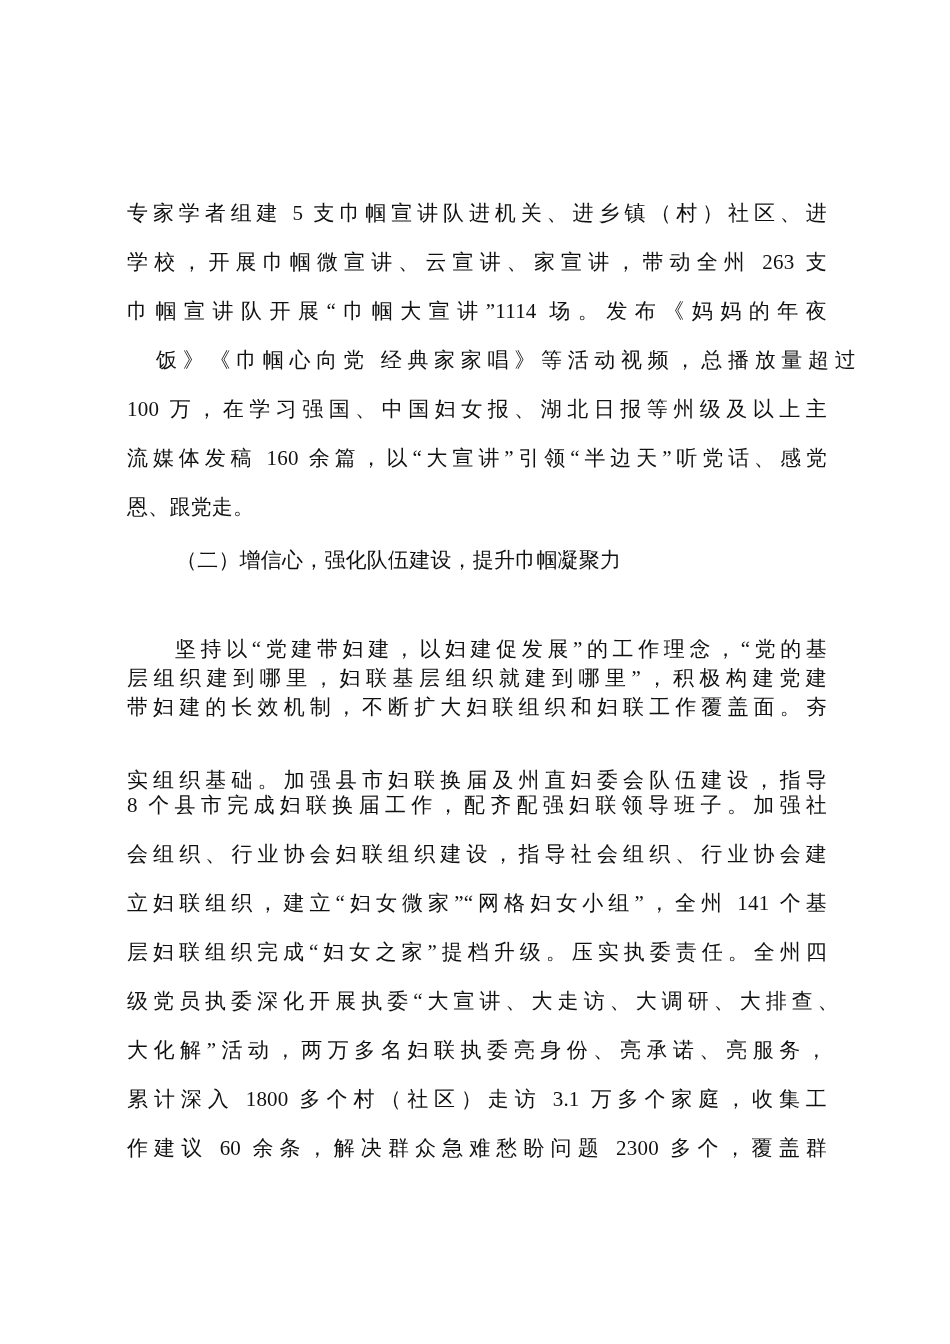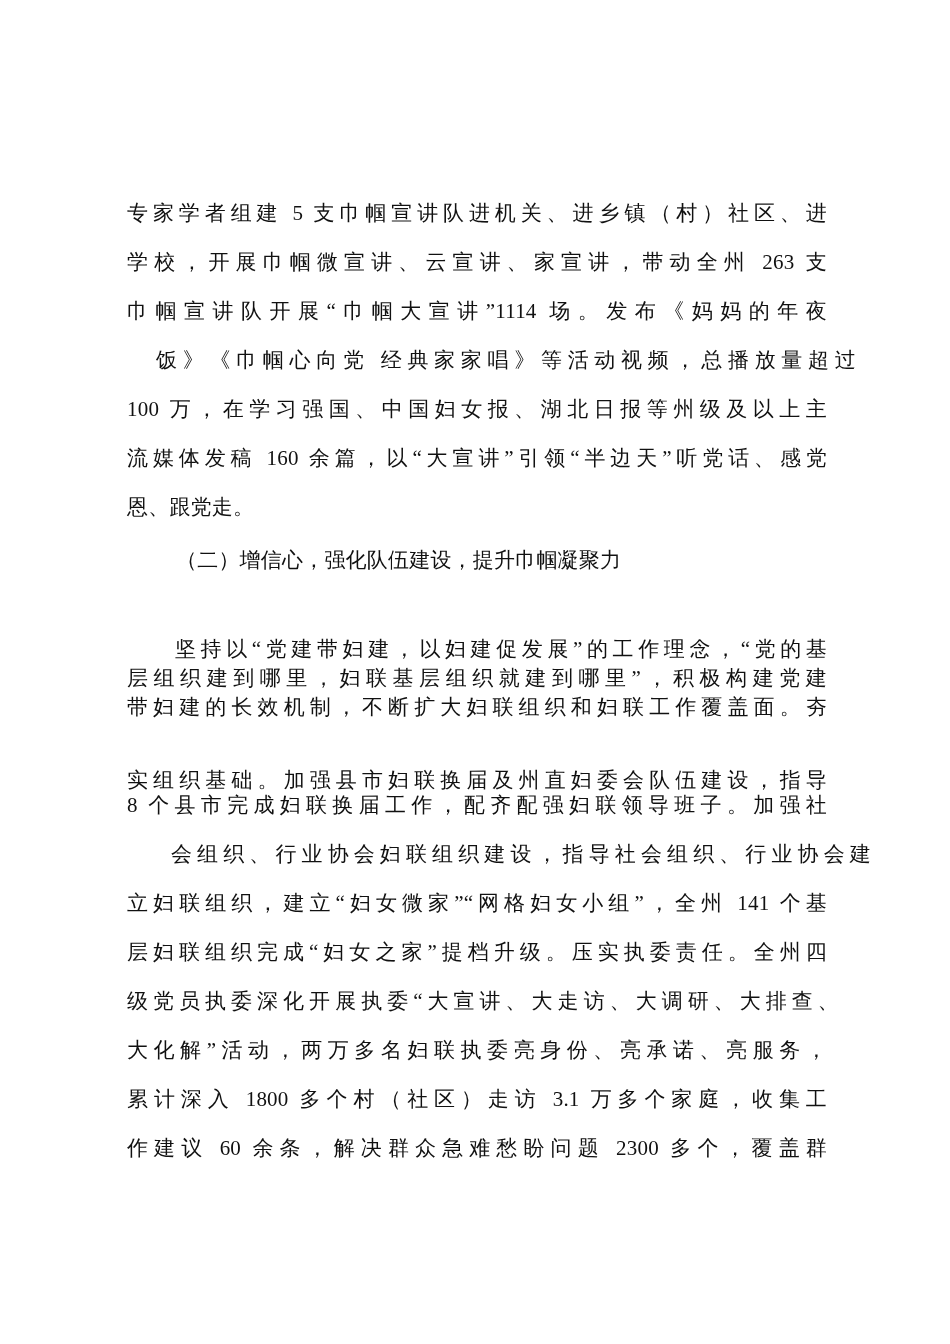--- a/index.html
+++ b/index.html
@@ -65,21 +65,21 @@
   </div>
 
   <div class="line indent-heading" style="top:543px; width:560px;">（二）增信心，强化队伍建设，提升巾帼凝聚力</div>
 
   <div>
     <div class="line justify indent-para" style="top:608px;margin-top:24px;">坚持以“党建带妇建，以妇建促发展”的工作理念，“党的基</div>
     <div class="line justify" style="top:641px;margin-top:20px;">层组织建到哪里，妇联基层组织就建到哪里”，积极构建党建</div>
     <div class="line justify" style="top:690px;">带妇建的长效机制，不断扩大妇联组织和妇联工作覆盖面。夯</div>
     <div class="line justify" style="top:739px;margin-top:24px;">实组织基础。加强县市妇联换届及州直妇委会队伍建设，指导</div>
     <div class="line justify" style="top:788px;">8 个县市完成妇联换届工作，配齐配强妇联领导班子。加强社</div>
-    <div class="line justify" style="top:837px;margin-left:44px;">会组织、行业协会妇联组织建设，指导社会组织、行业协会建</div>
+    <div class="line justify" style="top:837px;">会组织、行业协会妇联组织建设，指导社会组织、行业协会建</div>
     <div class="line justify" style="top:886px;">立妇联组织，建立“妇女微家”“网格妇女小组”，全州 141 个基</div>
     <div class="line justify" style="top:935px;">层妇联组织完成“妇女之家”提档升级。压实执委责任。全州四</div>
     <div class="line justify wide" style="top:984px;">级党员执委深化开展执委“大宣讲、大走访、大调研、大排查、</div>
     <div class="line justify" style="top:1033px;">大化解”活动，两万多名妇联执委亮身份、亮承诺、亮服务，</div>
     <div class="line justify" style="top:1082px;">累计深入 1800 多个村（社区）走访 3.1 万多个家庭，收集工</div>
     <div class="line justify" style="top:1131px;">作建议 60 余条，解决群众急难愁盼问题 2300 多个，覆盖群</div>
   </div>
 
 </div>
 

